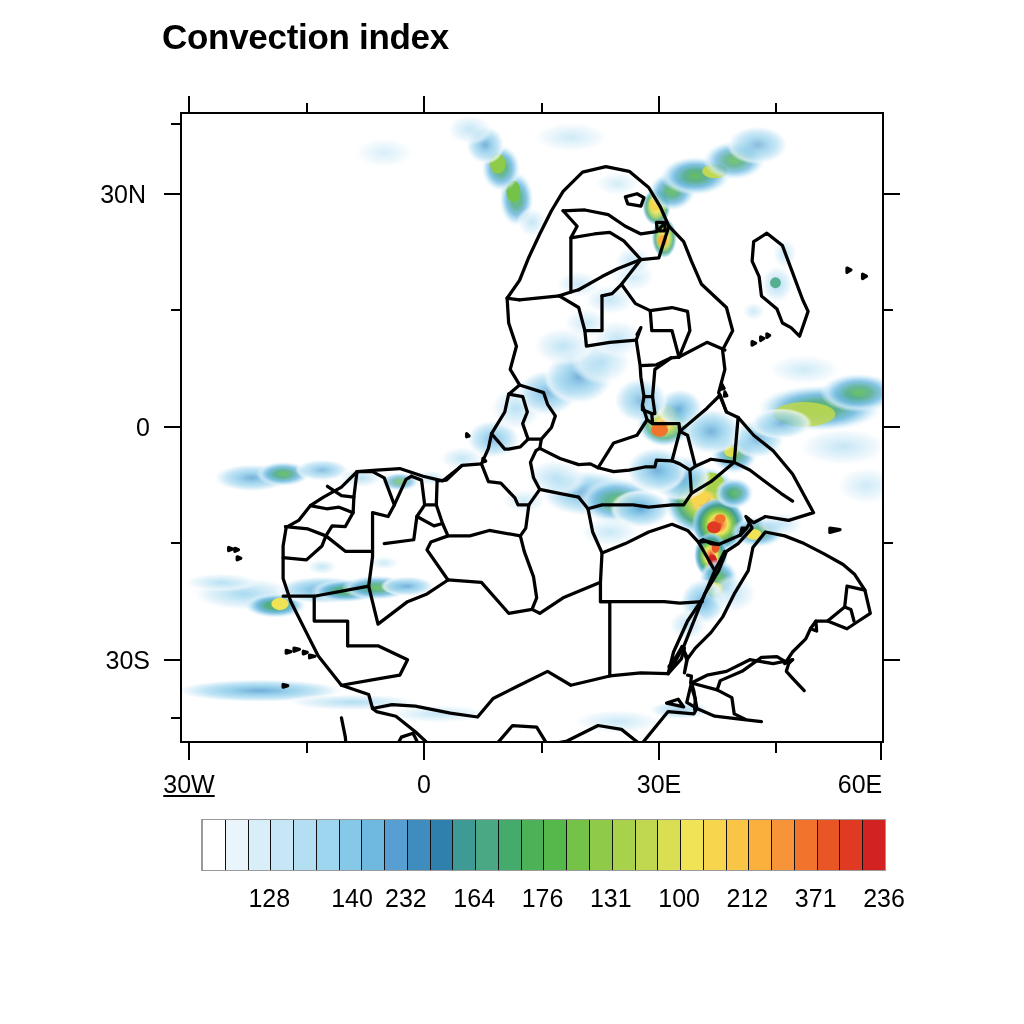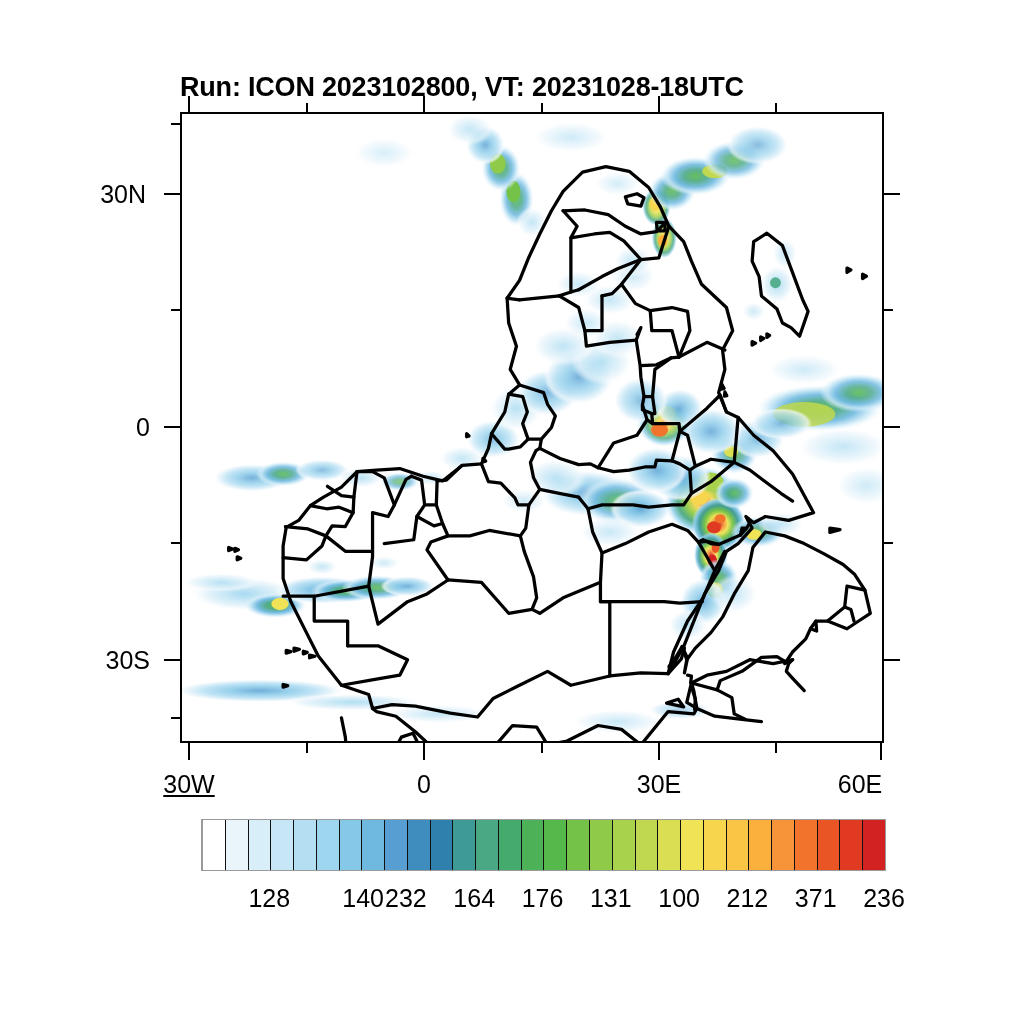--- a/index.html
+++ b/index.html
@@ -38,21 +38,21 @@
   #cbar .cell{flex:1 1 0;height:100%;border-right:1px solid #111;box-sizing:border-box;}
   #cbar .cell:first-child{border-left:1px solid #9a9a9a;}
   #cbar .cell:last-child{border-right:none;}
   .cblabel{position:absolute;font-size:25px;text-align:center;white-space:nowrap;top:884px;}
 </style>
 </head>
 <body>
 
 <div id="stage">
 
-  <div id="subtitle">Run: ICON 2023102800,  VT: 20231028-18UTC</div>
+  <div id="title">Convection index</div>
 
   <div id="map">
     <svg id="mapsvg" viewBox="-30 -41 90 81" preserveAspectRatio="none">
       <defs>
 
         <radialGradient id="gC1">
             <stop offset="0%" stop-color="#d32222"></stop>
             <stop offset="18%" stop-color="#f79338"></stop>
             <stop offset="34%" stop-color="#f0e355"></stop>
             <stop offset="52%" stop-color="#74c247"></stop>
@@ -436,21 +436,21 @@
       <div class="cell" style="background: rgb(250, 197, 69);"></div>
       <div class="cell" style="background: rgb(251, 176, 62);"></div>
       <div class="cell" style="background: rgb(247, 147, 56);"></div>
       <div class="cell" style="background: rgb(242, 116, 44);"></div>
       <div class="cell" style="background: rgb(234, 85, 38);"></div>
       <div class="cell" style="background: rgb(224, 58, 35);"></div>
       <div class="cell" style="background: rgb(211, 34, 34);"></div>
     </div>
   <div id="cblabels">
       <div class="cblabel" style="left: 229.3px; width: 80px;">128</div>
-      <div class="cblabel" style="left: 304px; width: 80px; text-align: right;">140</div>
+      <div class="cblabel" style="left: 312px; width: 80px;">140</div>
       <div class="cblabel" style="left: 365.9px; width: 80px;">232</div>
       <div class="cblabel" style="left: 434.2px; width: 80px;">164</div>
       <div class="cblabel" style="left: 502.5px; width: 80px;">176</div>
       <div class="cblabel" style="left: 570.8px; width: 80px;">131</div>
       <div class="cblabel" style="left: 639.1px; width: 80px;">100</div>
       <div class="cblabel" style="left: 707.4px; width: 80px;">212</div>
       <div class="cblabel" style="left: 775.7px; width: 80px;">371</div>
       <div class="cblabel" style="left: 844px; width: 80px;">236</div>
     </div>
 

